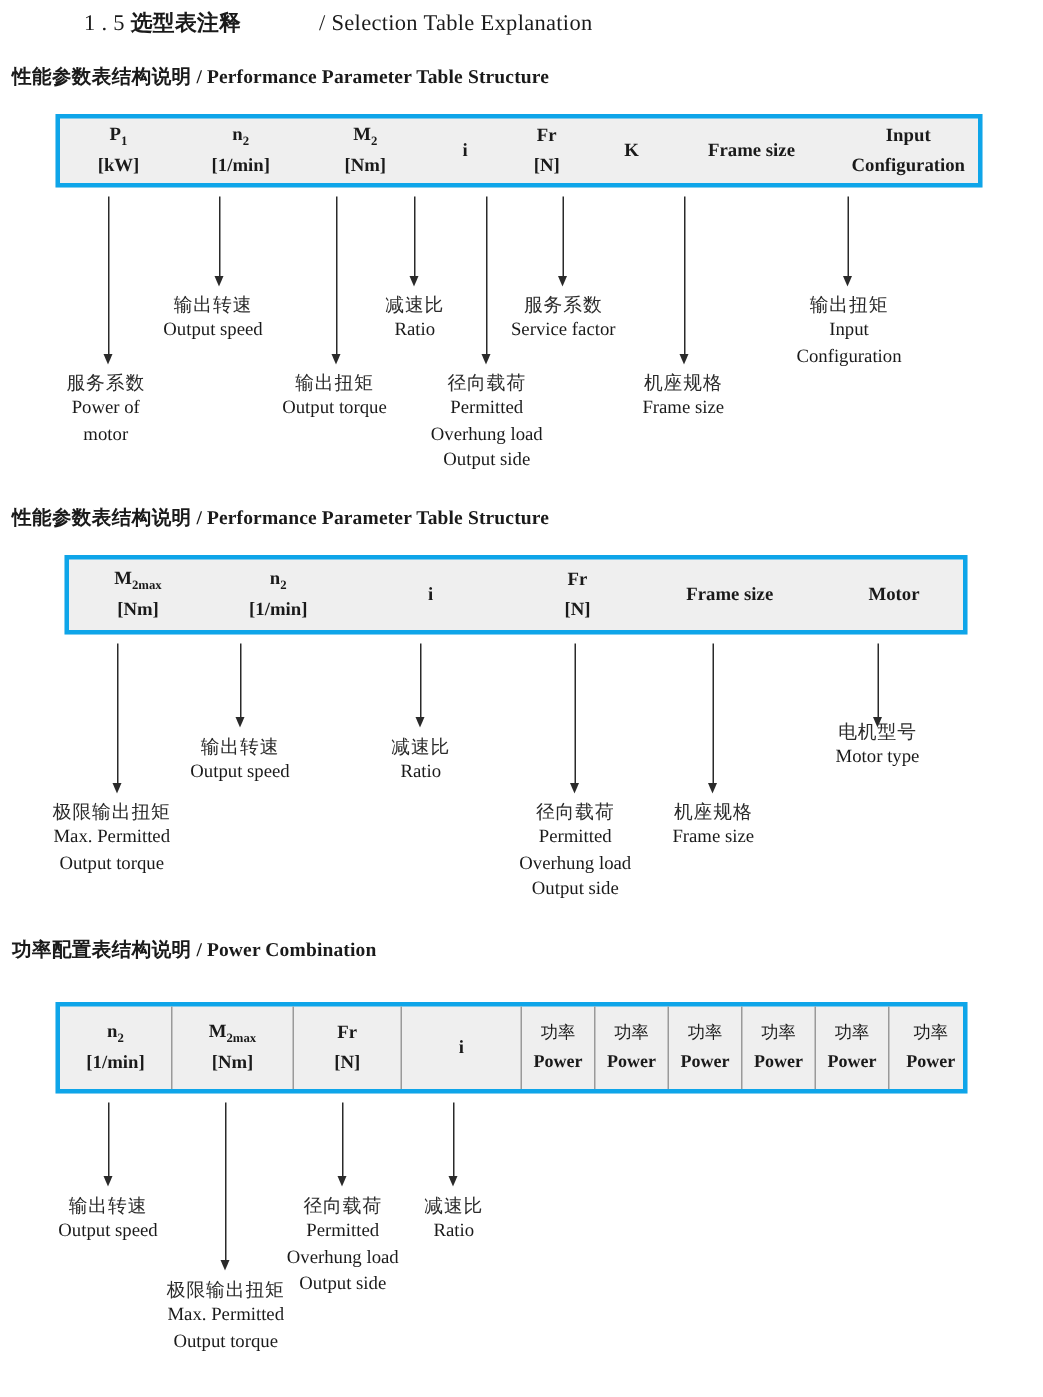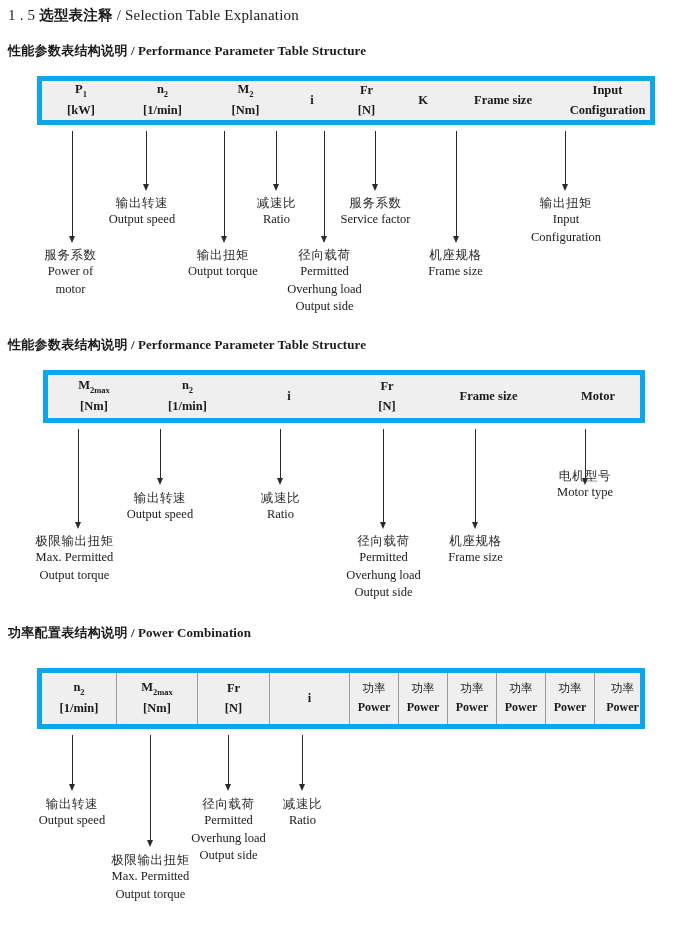--- a/index.html
+++ b/index.html
@@ -20,20 +20,21 @@
   .doc-title {
     position: absolute;
     left: 8px;
     top: 6px;
     font-size: 15px;
     letter-spacing: 0.2px;
     white-space: nowrap;
   }
   .doc-title .num {
     font-family: "Liberation Serif", serif;
+    margin-left: 48px;
   }
   .doc-title .cn {
     font-family: "DejaVu Sans", sans-serif;
     font-weight: bold;
     font-size: 14.5px;
   }
   .doc-title .en {
     font-family: "Liberation Serif", serif;
     font-size: 15px;
   }
@@ -54,21 +55,21 @@
     font-family: "Liberation Serif", serif;
     font-weight: bold;
     font-size: 13px;
     letter-spacing: 0.1px;
   }
 
   
   .htable {
     position: absolute;
     background: #efefef;
-    border: 5px solid #0ea5e9;
+    border: 3px solid #0ea5e9;
     box-sizing: border-box;
   }
   .hcell {
     position: absolute;
     top: 0;
     bottom: 0;
     box-sizing: border-box;
     display: flex;
     flex-direction: column;
     align-items: center;
@@ -321,21 +322,21 @@
 <div class="note" style="left:331px; top:532px; width:105px;">
   <span class="cn">径向载荷</span>
   <span class="en">Permitted</span>
   <span class="en">Overhung load</span>
   <span class="en">Output side</span>
 </div>
 <div class="note" style="left:430px; top:532px; width:91px;">
   <span class="cn">机座规格</span>
   <span class="en">Frame size</span>
 </div>
-<div class="note" style="left:542px; top:467px; width:86px;">
+<div class="note" style="left:542px; top:479px; width:86px;">
   <span class="cn">电机型号</span>
   <span class="en">Motor type</span>
 </div>
 
 <div class="sec-title" style="top:624px">
   <span class="cn">功率配置表结构说明</span>
   <span class="en">/</span>
   <span class="en">Power Combination</span>
 </div>
 

